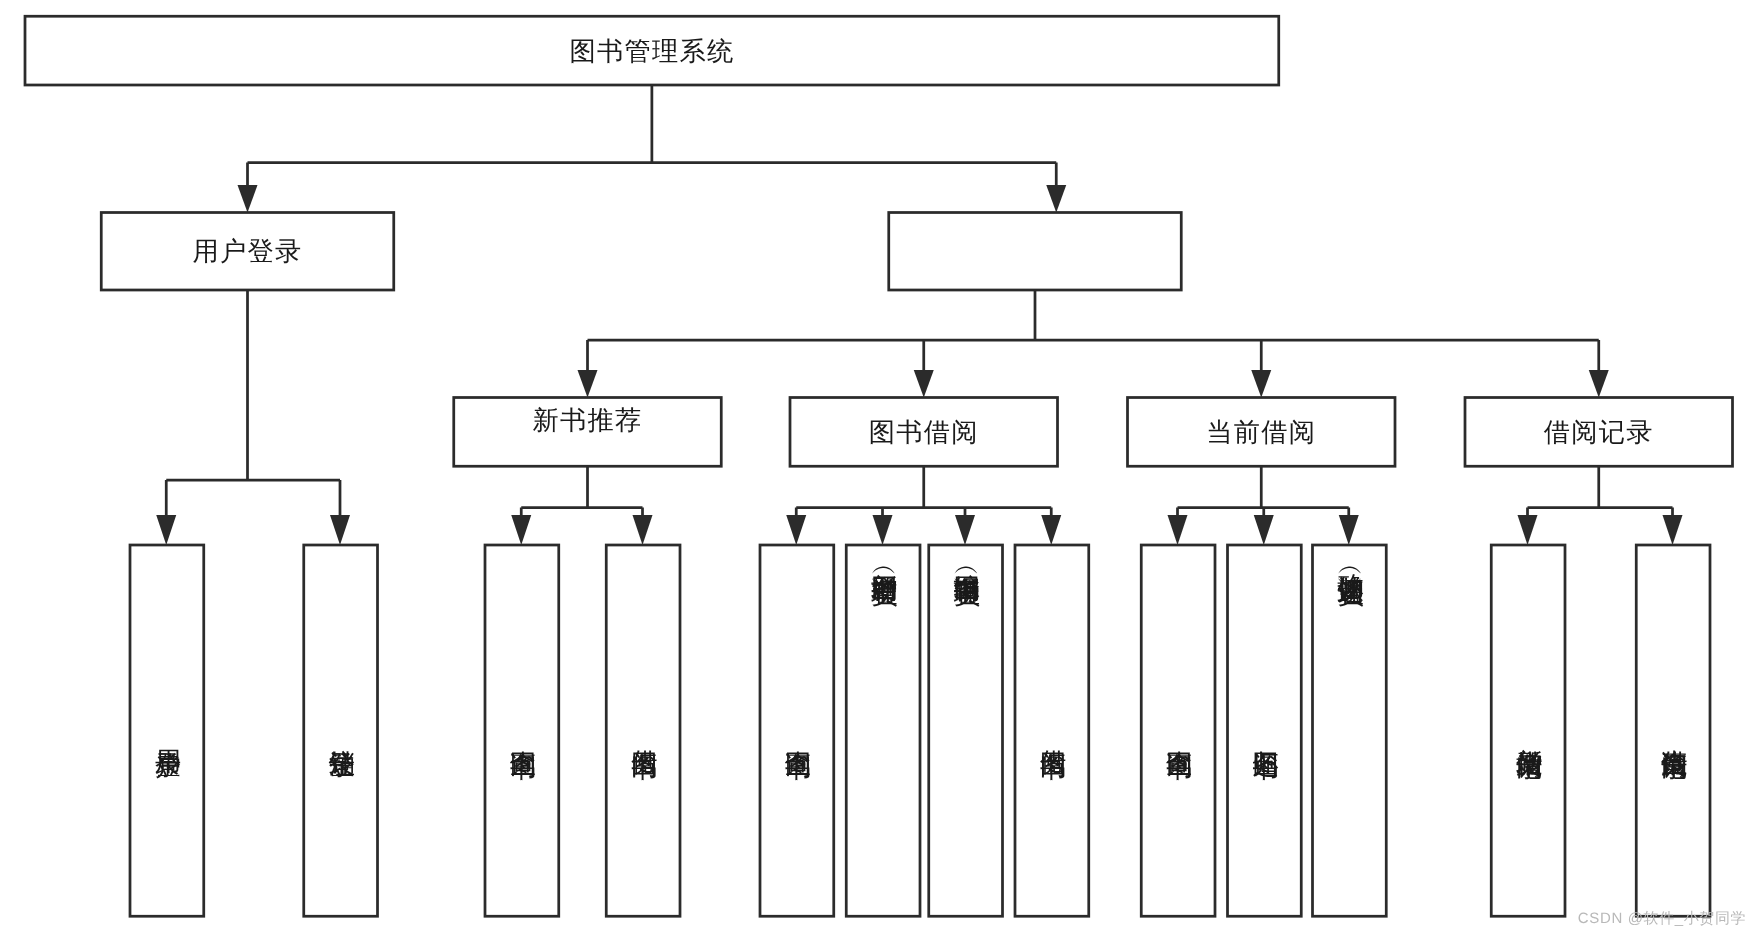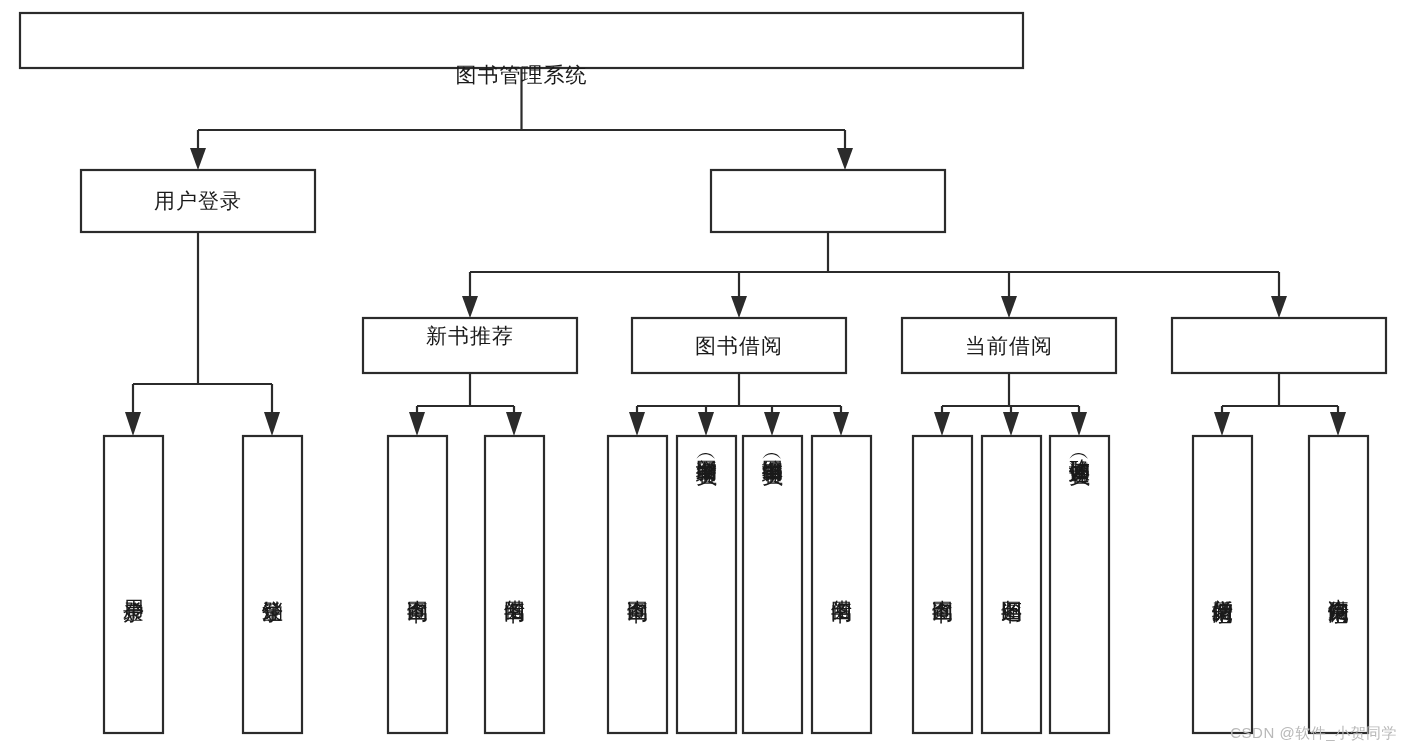--- a/index.html
+++ b/index.html
@@ -72,21 +72,21 @@
   }
   .hitbox {
     position: absolute;
     background: transparent;
   }
   #watermark {
     position: absolute;
     right: 8px;
     bottom: 4px;
     font-family: "Liberation Sans", "DejaVu Sans", sans-serif;
-    font-size: 15px;
+    font-size: 12px;
     color: #b9b9b9;
     letter-spacing: 0.5px;
     white-space: nowrap;
     pointer-events: none;
   }
 </style>
 </head>
 <body>
 
 <div id="diagram-root">
@@ -188,27 +188,28 @@
     <rect class="node-box" x="812" y="436" width="59" height="297"></rect>
 
     <rect class="node-box" x="913" y="436" width="59" height="297"></rect>
     <rect class="node-box" x="982" y="436" width="59" height="297"></rect>
     <rect class="node-box" x="1050" y="436" width="59" height="297"></rect>
 
     <rect class="node-box" x="1193" y="436" width="59" height="297"></rect>
     <rect class="node-box" x="1309" y="436" width="59" height="297"></rect>
   </svg>
 
-  <div class="hlabel-holder" style="left:20px; top:13px; width:1003px; height:55px;margin-top:34px;">图书管理系统</div>
+  <div class="hlabel-holder" style="left:20px; top:13px; width:1003px; height:55px;">图书管理系统</div>
 
   <div class="hlabel-holder" style="left:81px; top:170px; width:234px; height:62px;">用户登录</div>
 
   <div class="hlabel-holder" style="left:363px; top:308px; width:214px; height:55px;">新书推荐</div>
   <div class="hlabel-holder" style="left:632px; top:318px; width:214px; height:55px;">图书借阅</div>
   <div class="hlabel-holder" style="left:902px; top:318px; width:214px; height:55px;">当前借阅</div>
+  <div class="hlabel-holder" style="left:1172px; top:318px; width:214px; height:55px;">借阅记录</div>
 
   <div class="vlabel-holder" style="left:104px; top:436px; width:59px; height:297px;">
     <span class="vlabel-text">用户登录</span>
   </div>
   <div class="vlabel-holder" style="left:243px; top:436px; width:59px; height:297px;">
     <span class="vlabel-text">注销登录</span>
   </div>
 
   <div class="vlabel-holder" style="left:388px; top:436px; width:59px; height:297px;">
     <span class="vlabel-text">查询图书</span>

